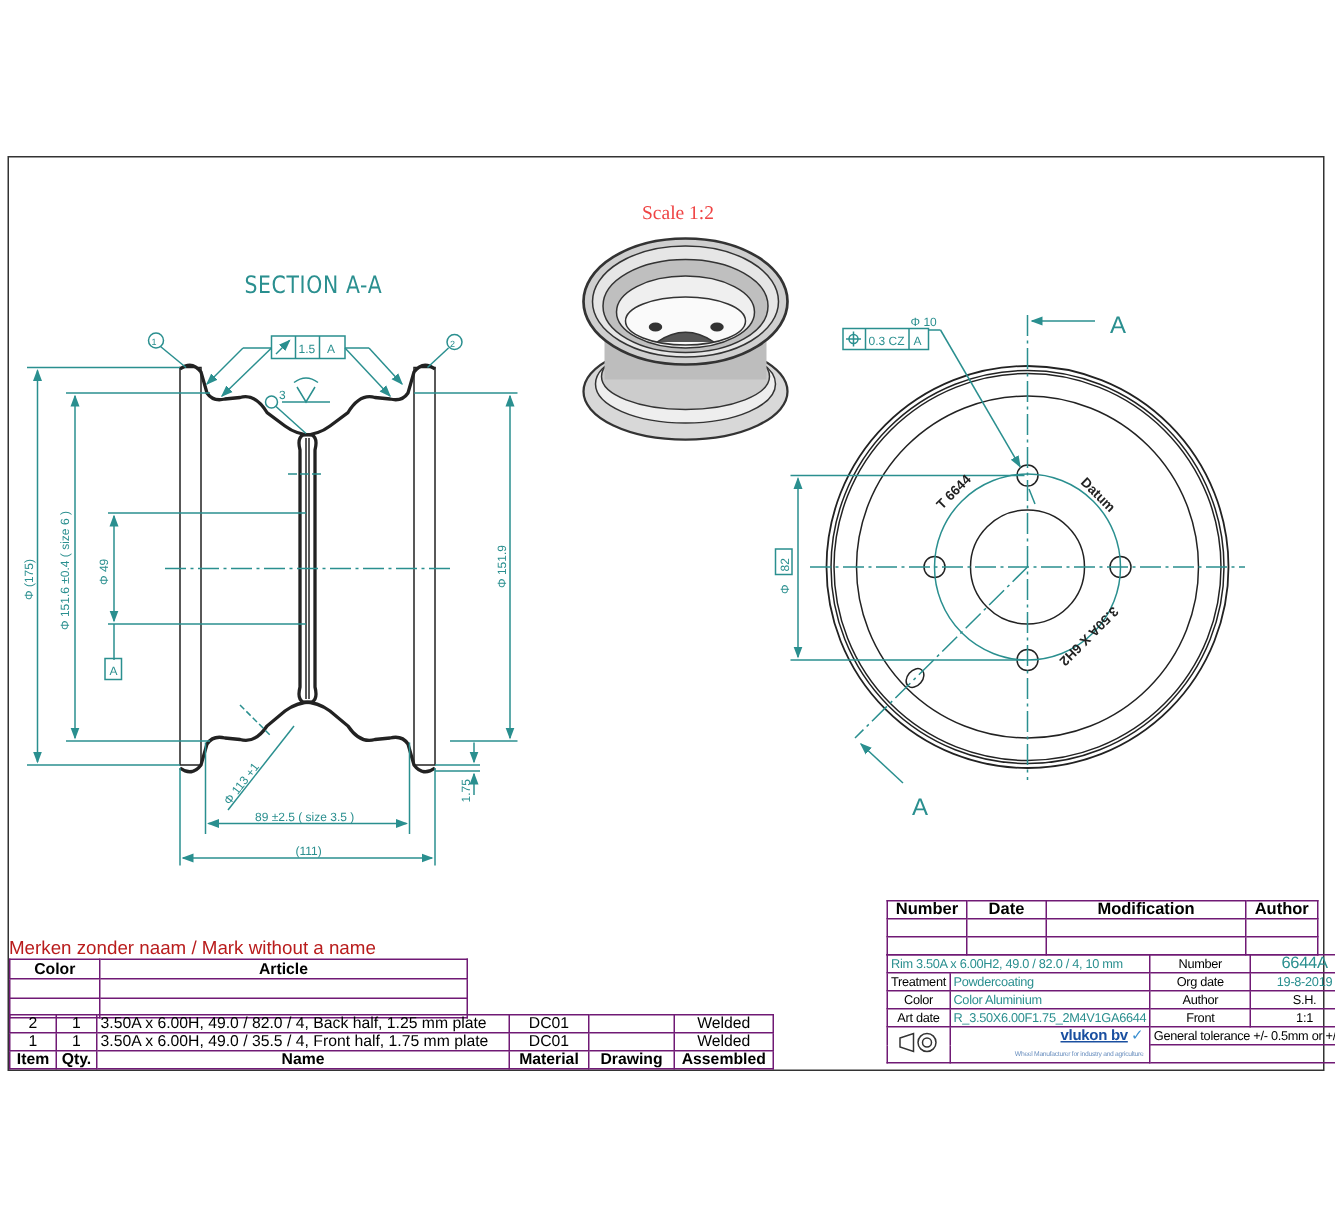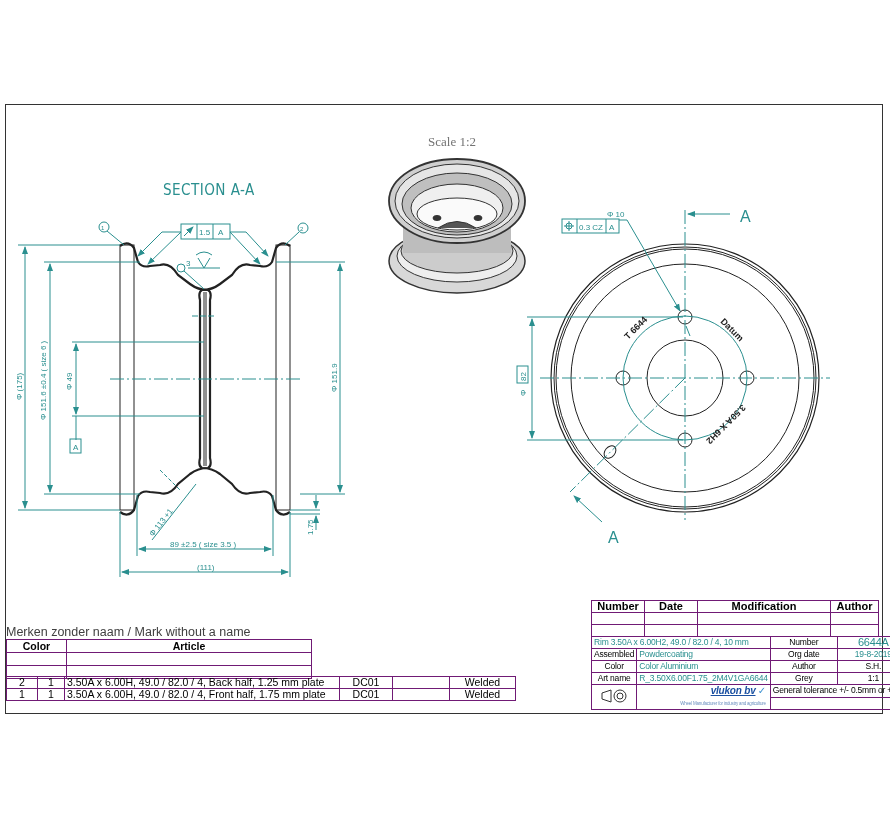--- a/index.html
+++ b/index.html
@@ -1,24 +1,24 @@
 <!DOCTYPE html>
 <html><head>
 <meta charset="utf-8">
 <style>
   html, body { margin:0; padding:0; background:#fff; }
   body { width:890px; height:820px; position:relative; overflow:hidden; font-family:"Liberation Sans", sans-serif; }
   .sheet { position:absolute; left:5px; top:104px; width:878px; height:610px; border:1.5px solid #333; box-sizing:border-box; }
   svg.draw { position:absolute; left:0; top:0; }
   .t { font-family:"Liberation Sans", sans-serif; }
   .tealtxt { fill:#2a8f8f; font-family:"Liberation Sans Narrow","Liberation Sans", sans-serif; }
-  .scale-label { position:absolute; left:428px; top:134px; font-family:"Liberation Serif", serif; font-size:13px; color:#737373; }
+  .scale-label { position:absolute; left:428px; top:134px; font-family:"Liberation Serif", serif; font-size:13px; color:#ef4444; }
   .section-title { position:absolute; left:163px; top:180px; font-family:"DejaVu Sans", sans-serif; font-size:16px; color:#2a8f8f; letter-spacing:0.5px; transform:scaleX(0.85); transform-origin:left; }
   
-  .mark-title { position:absolute; left:6px; top:625px; font-size:12.5px; color:#404040; }
+  .mark-title { position:absolute; left:6px; top:625px; font-size:12.5px; color:#b91c1c; }
   table { border-collapse:collapse; position:absolute; font-family:"Liberation Sans", sans-serif; }
   td { border:1px solid #701a75; padding:0 2px; font-size:10.5px; height:11px; line-height:11px; white-space:nowrap; overflow:hidden; }
   .bom-colorart { left:6px; top:639px; width:306px; }
   .bom-colorart td { height:12px; }
   .bom-main { left:6px; top:676px; width:510px; }
   .hdr { font-weight:bold; text-align:center; }
   .c { text-align:center; }
   
   .mod-table { left:591px; top:600px; width:288px; }
   .mod-table td { height:11px; font-size:11px; }
@@ -215,24 +215,32 @@
     <td class="c" style="width:26px">2</td>
     <td class="c" style="width:22px">1</td>
     <td style="width:270px">3.50A x 6.00H,  49.0 / 82.0 / 4, Back half, 1.25 mm plate</td>
     <td class="c" style="width:48px">DC01</td>
     <td style="width:52px"></td>
     <td class="c">Welded</td>
   </tr>
   <tr>
     <td class="c">1</td>
     <td class="c">1</td>
-    <td>3.50A x 6.00H,  49.0 / 82.0 / 4, Front half, 1.75 mm plate</td>
+    <td>3.50A x 6.00H,  49.0 / 35.5 / 4, Front half, 1.75 mm plate</td>
     <td class="c">DC01</td>
     <td></td>
     <td class="c">Welded</td>
+  </tr>
+  <tr>
+    <td class="hdr">Item</td>
+    <td class="hdr">Qty.</td>
+    <td class="hdr">Name</td>
+    <td class="hdr">Material</td>
+    <td class="hdr">Drawing</td>
+    <td class="hdr">Assembled</td>
   </tr>
 </tbody>
   </table>
 
 <table class="mod-table">
   <tbody>
       <tr>
     <td class="hdr" style="width:48px">Number</td>
     <td class="hdr" style="width:48px">Date</td>
     <td class="hdr" style="width:128px">Modification</td>
@@ -254,47 +262,47 @@
   </table>
 
 <table class="tb">
   <tbody>
       <tr>
     <td colspan="2" class="tv">Rim 3.50A x 6.00H2,  49.0 / 82.0 / 4,  10 mm</td>
     <td class="c" style="width:48px">Number</td>
     <td class="c tv big" style="width:52px">6644A</td>
   </tr>
   <tr>
-    <td style="width:38px">Assembled</td>
+    <td style="width:38px">Treatment</td>
     <td class="tv">Powdercoating</td>
     <td class="c">Org date</td>
     <td class="c tv">19-8-2019</td>
   </tr>
   <tr>
     <td class="c">Color</td>
     <td class="tv">Color Aluminium</td>
     <td class="c">Author</td>
     <td class="c">S.H.</td>
   </tr>
   <tr>
-    <td class="c">Art name</td>
+    <td class="c">Art date</td>
     <td class="tv">R_3.50X6.00F1.75_2M4V1GA6644</td>
-    <td class="c">Grey</td>
+    <td class="c">Front</td>
     <td class="c">1:1</td>
   </tr>
   <tr>
     <td rowspan="2" class="c">
       <svg width="28" height="16" viewBox="0 0 28 16">
             <path d="M2,5 L11,2 L11,14 L2,11 z" fill="none" stroke="#333"></path>
             <circle cx="20" cy="8" r="6" fill="none" stroke="#333"></circle>
             <circle cx="20" cy="8" r="3" fill="none" stroke="#333"></circle>
           </svg>
     </td>
     <td rowspan="2" style="text-align:right;padding-right:4px">
-      <span style="color:#1a4fa0;font-style:italic;font-weight:bold;font-size:10px;text-decoration:underline">vlukon bv</span>
+      <span style="color:#1a4fa0;font-weight:bold;font-size:10px;text-decoration:underline">vlukon bv</span>
       <span style="color:#3a8fd0;font-size:10px">✓</span><br>
       <span style="color:#6a8fbf;font-size:4.5px">Wheel Manufacturer for industry and agriculture</span>
     </td>
     <td colspan="2">General tolerance +/- 0.5mm or +/- 1°</td>
   </tr>
   <tr>
     <td colspan="2" style="text-align:right">A2</td>
   </tr>
 </tbody>
   </table>

